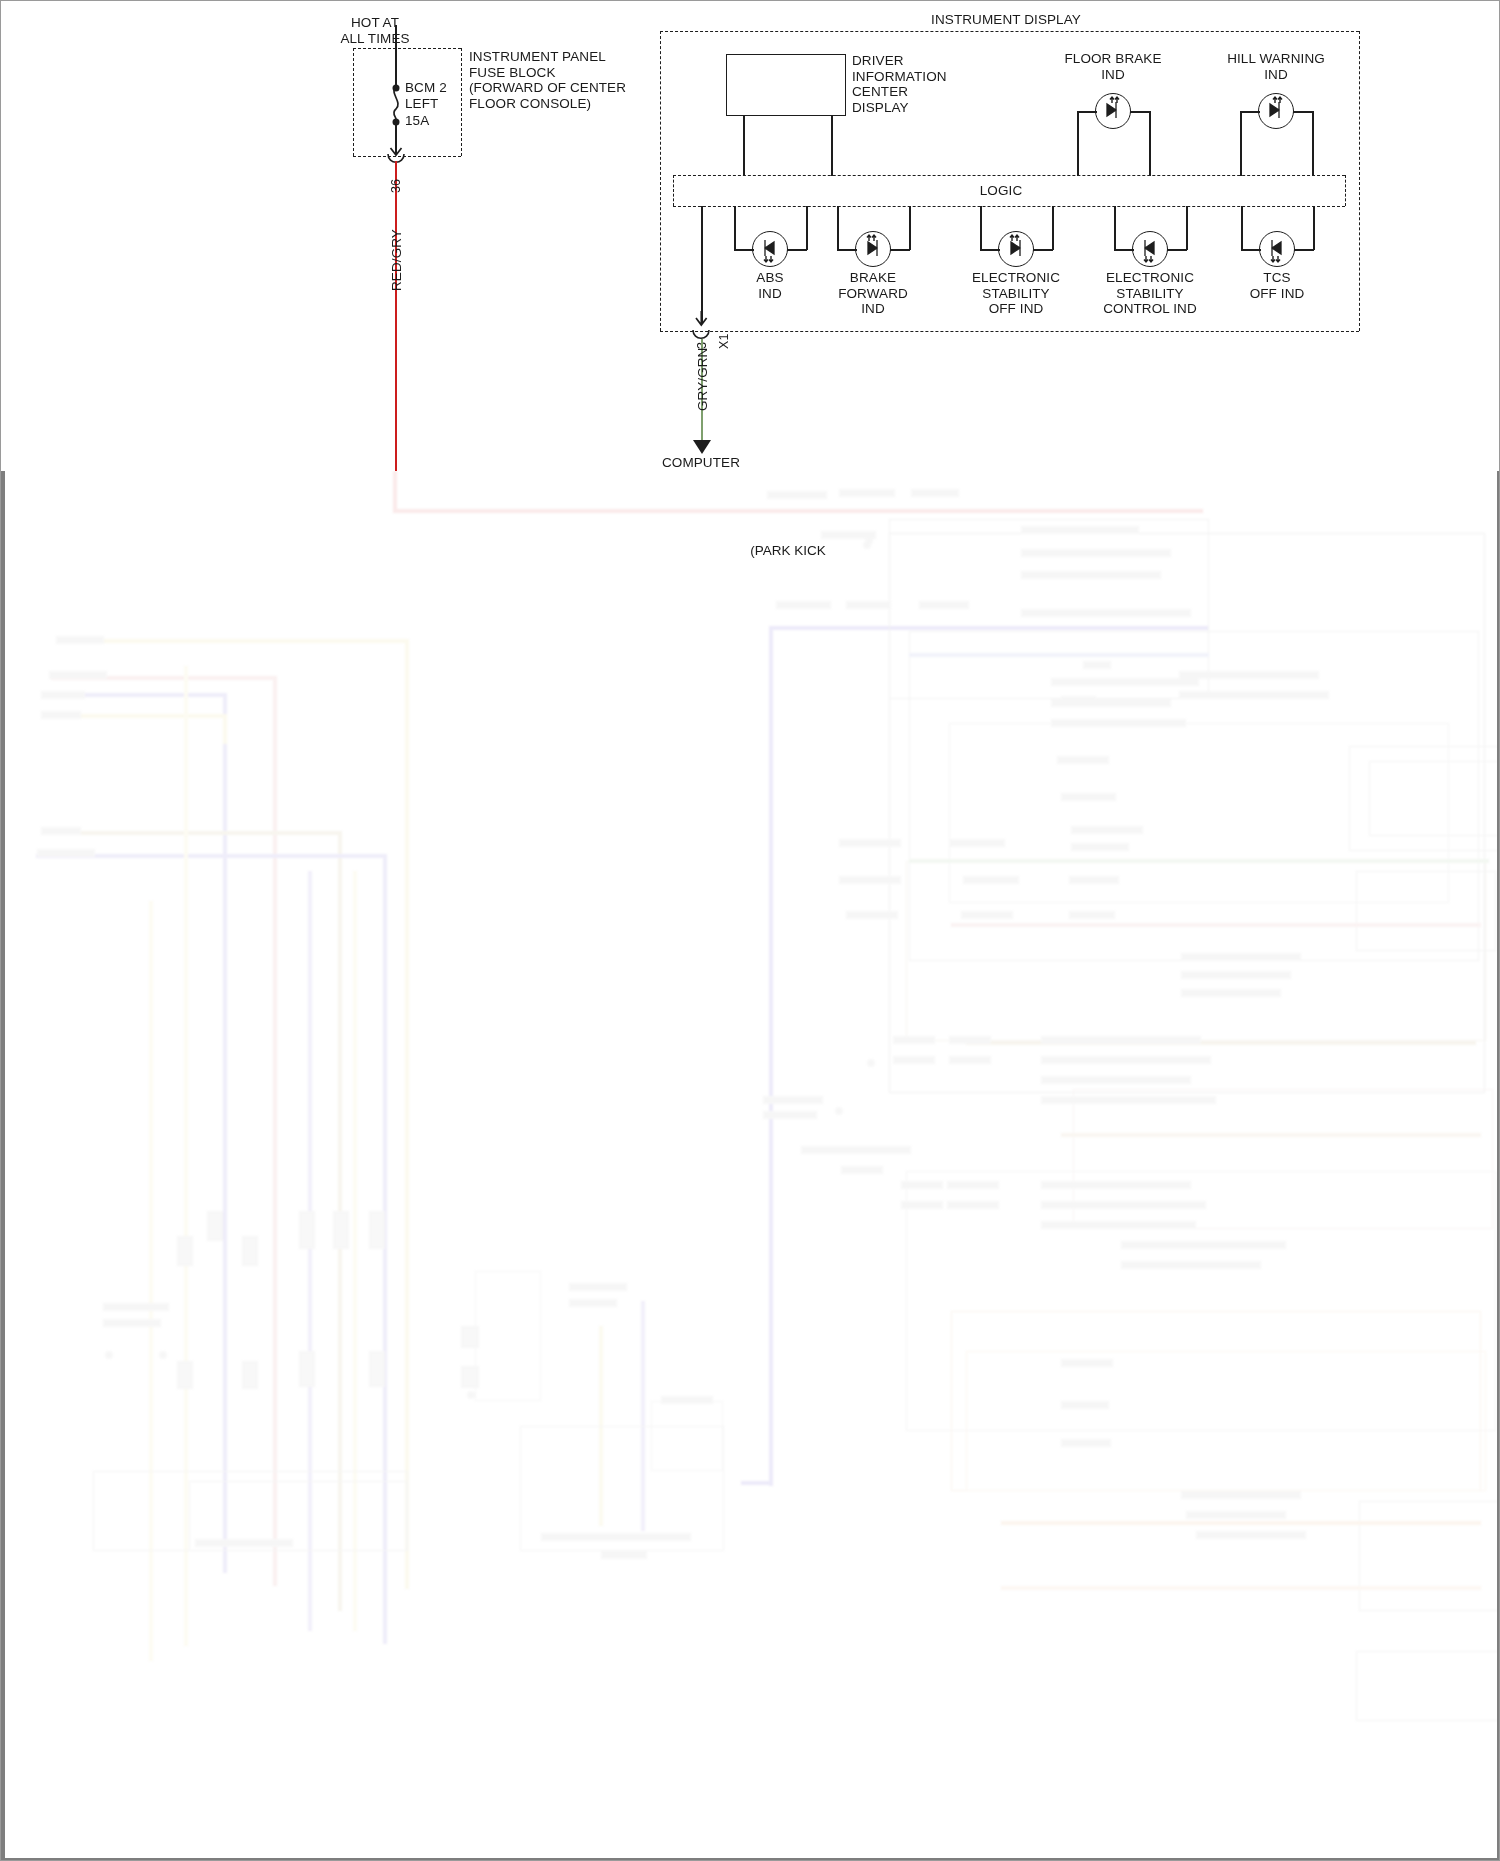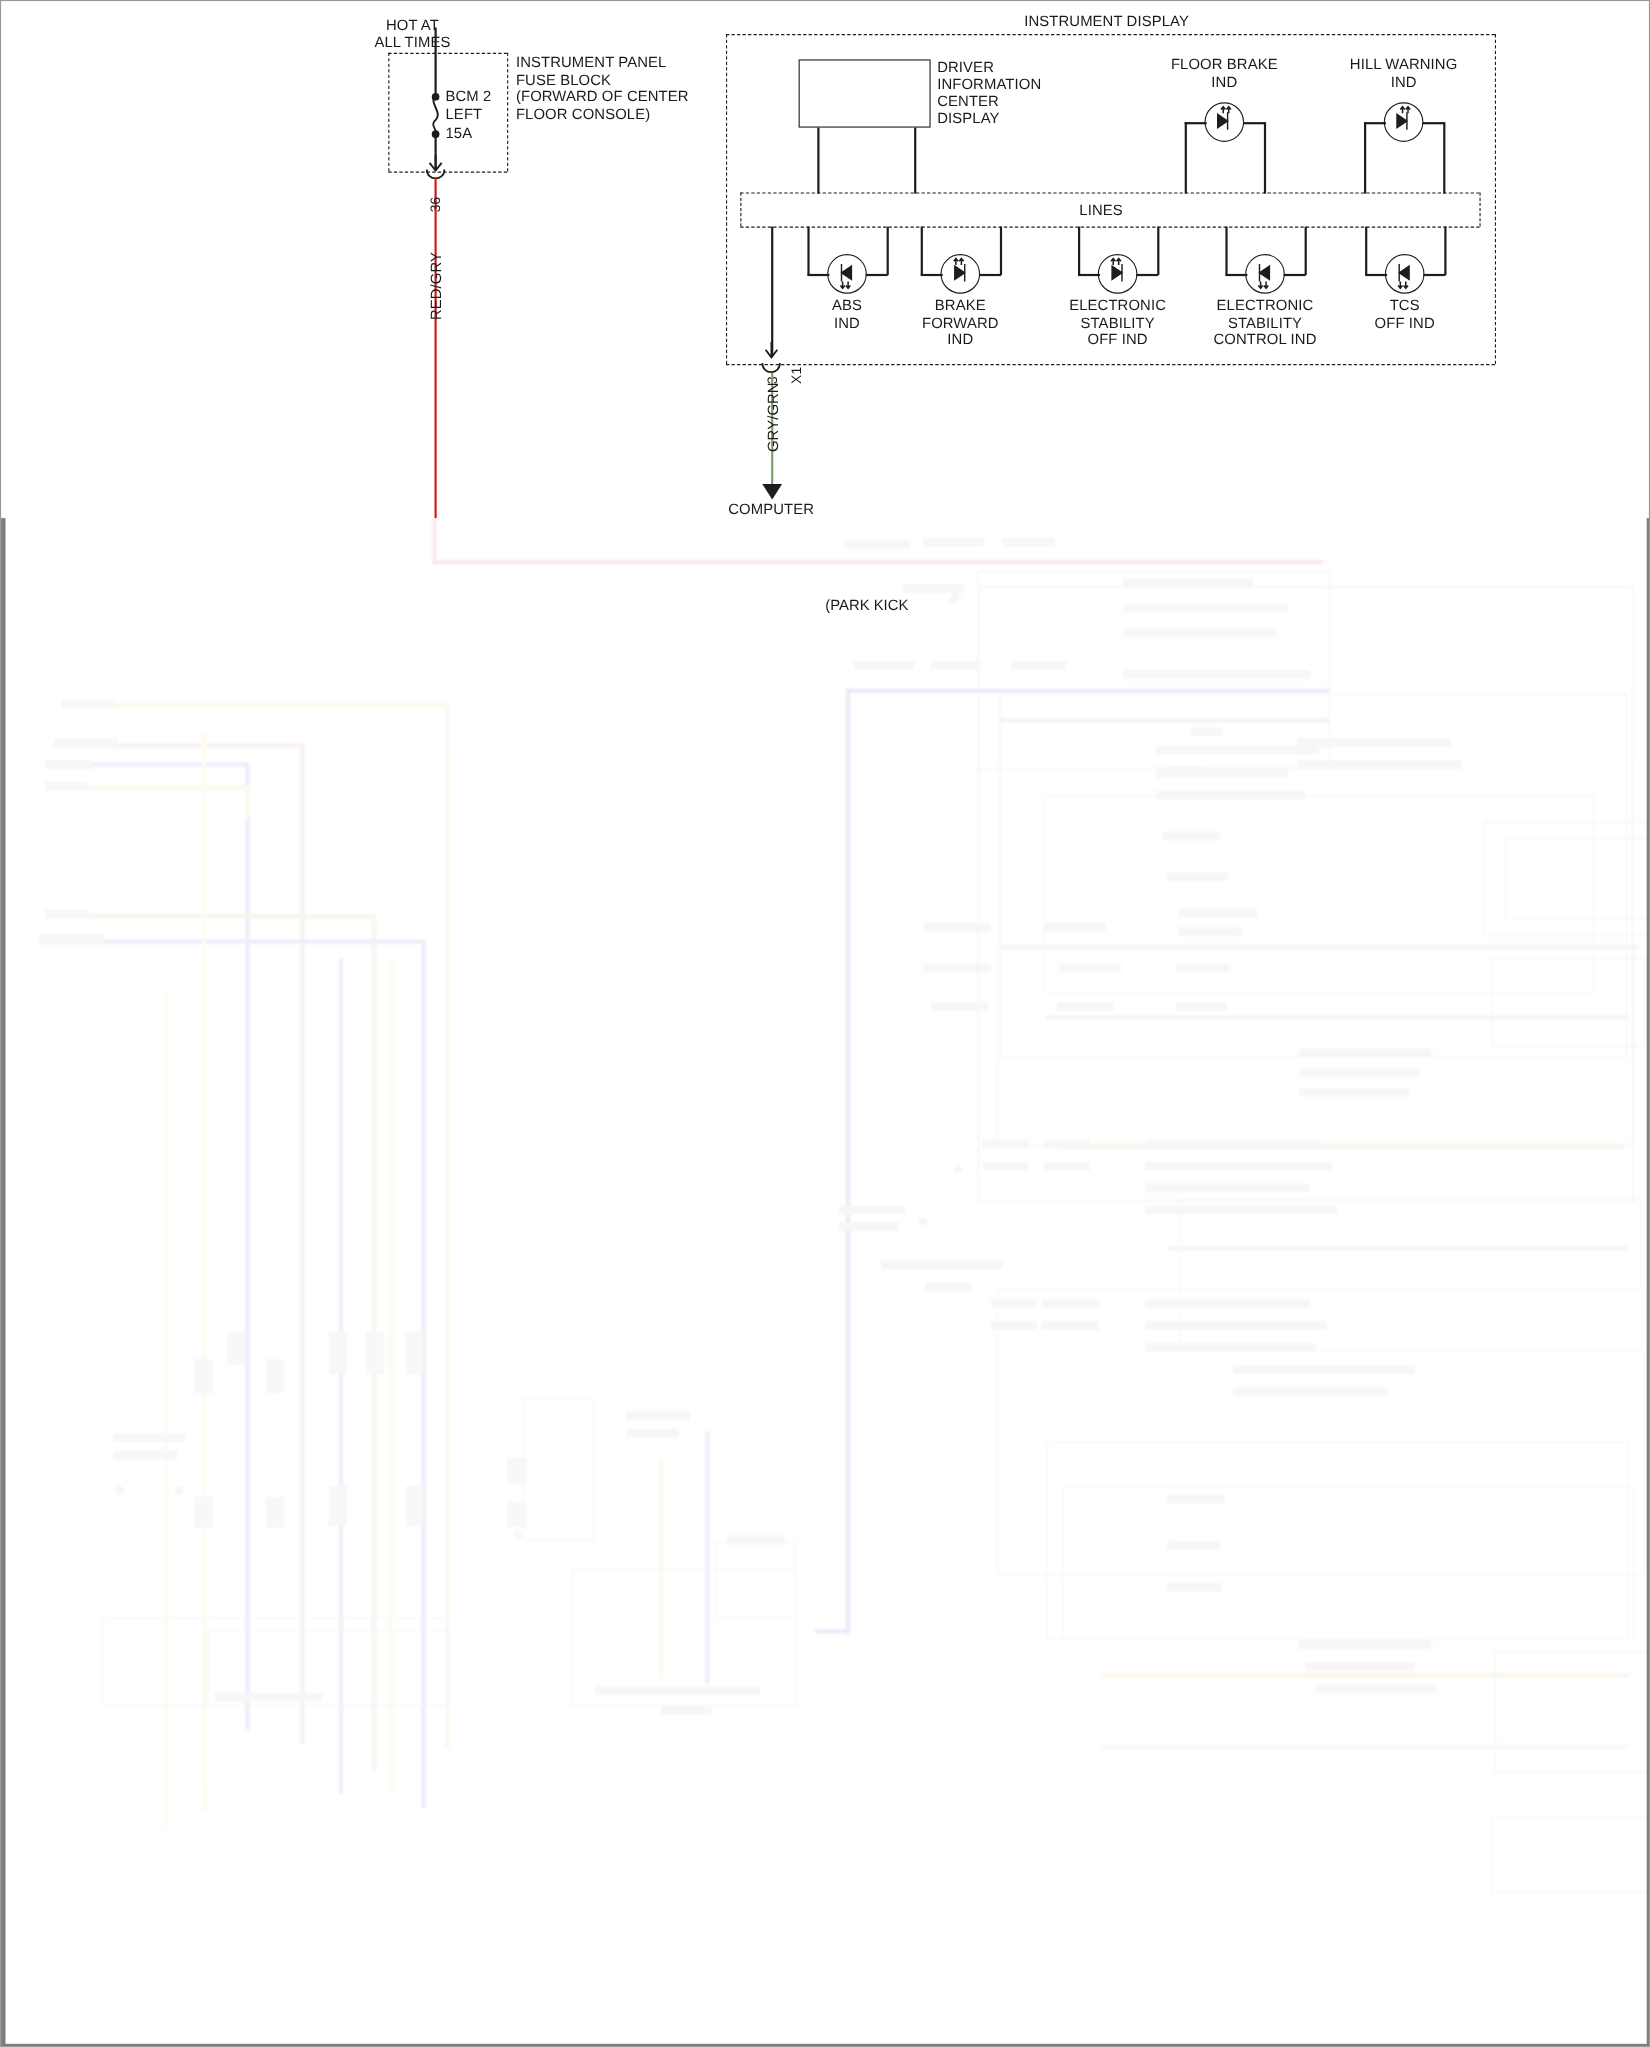--- a/index.html
+++ b/index.html
@@ -100,21 +100,21 @@
 
     <div class="dash-h" style="left:659px;top:30px;width:699px;"></div>
     <div class="dash-v" style="left:659px;top:30px;height:300px;"></div>
     <div class="dash-v" style="left:1358px;top:30px;height:300px;"></div>
     <div class="dash-h" style="left:659px;top:330px;width:699px;"></div>
 
     <div class="dash-h" style="left:672px;top:174px;width:672px;"></div>
     <div class="dash-h" style="left:672px;top:205px;width:672px;"></div>
     <div class="dash-v" style="left:672px;top:174px;height:31px;"></div>
     <div class="dash-v" style="left:1344px;top:174px;height:31px;"></div>
-    <div class="txt c" style="left:1000px;top:182px;">LINES</div>
+    <div class="txt c" style="left:1000px;top:182px;">LOGIC</div>
 
     <div class="solidbox" style="left:725px;top:53px;width:120px;height:62px;"></div>
     <div class="txt" style="left:851px;top:52px;">DRIVER
 INFORMATION
 CENTER
 DISPLAY</div>
 
     <div class="wire wv" style="left:742px;top:115px;height:60px;"></div>
     <div class="wire wv" style="left:830px;top:115px;height:60px;"></div>
 

